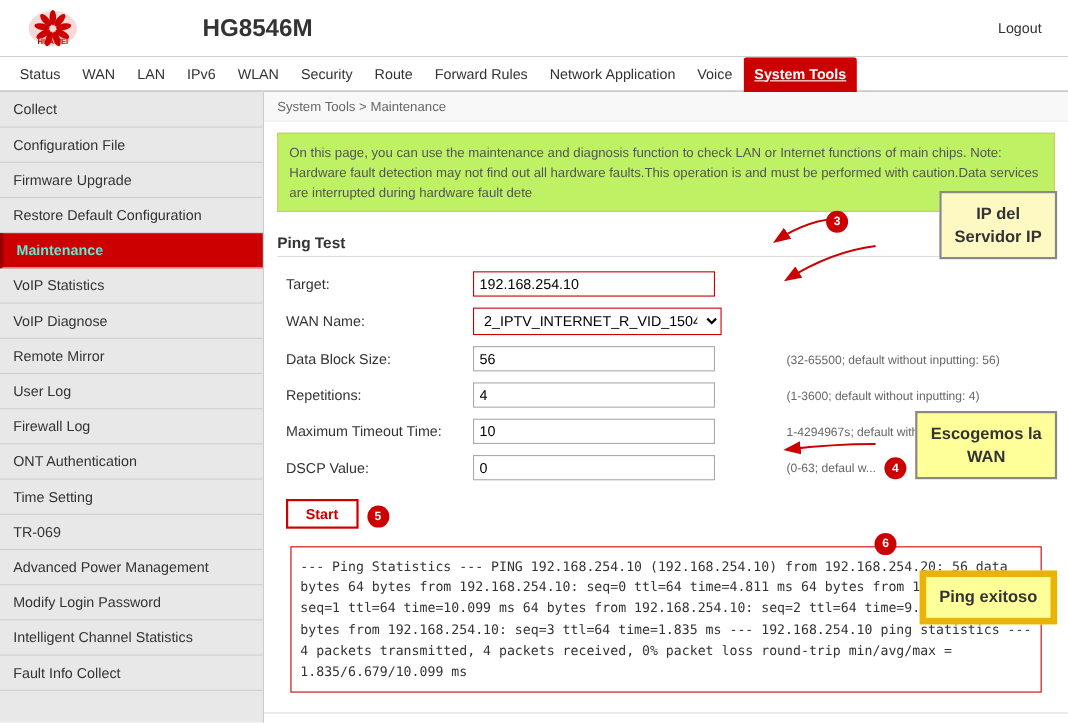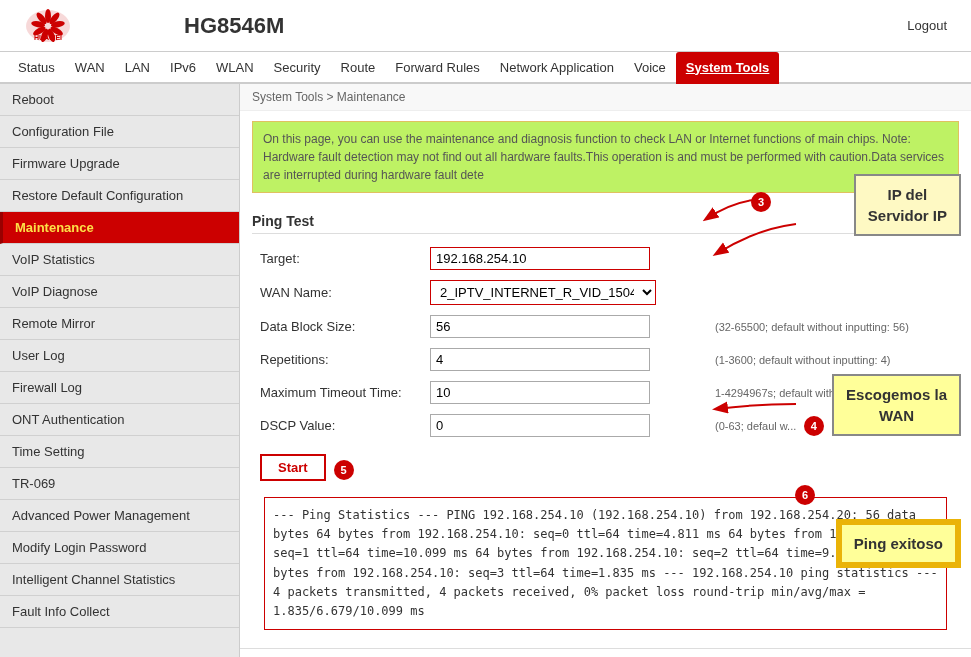--- a/index.html
+++ b/index.html
@@ -16,21 +16,21 @@
     .nav-bar { background: #fff; border-bottom: 2px solid #ccc; display: flex; align-items: stretch; padding: 0 8px; height: 32px; }
     .nav-item { padding: 0 10px; display: flex; align-items: center; font-size: 13px; color: #333; cursor: pointer; white-space: nowrap; border-bottom: 2px solid transparent; margin-bottom: -2px; }
     .nav-item.active { background: #c00; color: #fff; border-radius: 3px 3px 0 0; font-weight: bold; }
 
     
     .main-layout { display: flex; height: calc(657px - 84px); }
 
     
     .sidebar { width: 240px; background: #e8e8e8; border-right: 1px solid #ccc; overflow-y: auto; flex-shrink: 0; }
     .sidebar-item { padding: 8px 12px; border-bottom: 1px solid #d0d0d0; color: #333; cursor: pointer; font-size: 13px; }
-    .sidebar-item.active { background: #c00; color: #fde047; border-left: 3px solid #900; font-weight: bold; }
+    .sidebar-item.active { background: #c00; color: #5eead4; border-left: 3px solid #900; font-weight: bold; }
 
     
     .content { flex: 1; background: #fff; overflow-y: auto; padding: 0; }
     .breadcrumb { padding: 6px 12px; font-size: 12px; color: #666; border-bottom: 1px solid #eee; background: #f8f8f8; }
     .info-box { margin: 10px 12px; background: #bef264; border: 1px solid #e0c060; padding: 8px 10px; font-size: 12px; color: #555; line-height: 1.5; }
 
     
     .section { padding: 10px 12px; }
     .section-title { font-size: 14px; font-weight: bold; color: #333; margin-bottom: 8px; border-bottom: 1px solid #ddd; padding-bottom: 4px; }
     .form-table { width: 100%; border-collapse: collapse; margin-bottom: 8px; }
@@ -89,21 +89,21 @@
     <div class="nav-item">Route</div>
     <div class="nav-item">Forward Rules</div>
     <div class="nav-item">Network Application</div>
     <div class="nav-item">Voice</div>
     <div class="nav-item active" style="position:relative;text-decoration:underline;">System Tools</div>
   </div>
 
   <div class="main-layout">
 
     <div class="sidebar">
-      <div class="sidebar-item">Reboot</div>
+      <div class="sidebar-item">Collect</div>
       <div class="sidebar-item">Configuration File</div>
       <div class="sidebar-item">Firmware Upgrade</div>
       <div class="sidebar-item">Restore Default Configuration</div>
       <div class="sidebar-item active" style="position:relative;">Maintenance</div>
       <div class="sidebar-item">VoIP Statistics</div>
       <div class="sidebar-item">VoIP Diagnose</div>
       <div class="sidebar-item">Remote Mirror</div>
       <div class="sidebar-item">User Log</div>
       <div class="sidebar-item">Firewall Log</div>
       <div class="sidebar-item">ONT Authentication</div>

